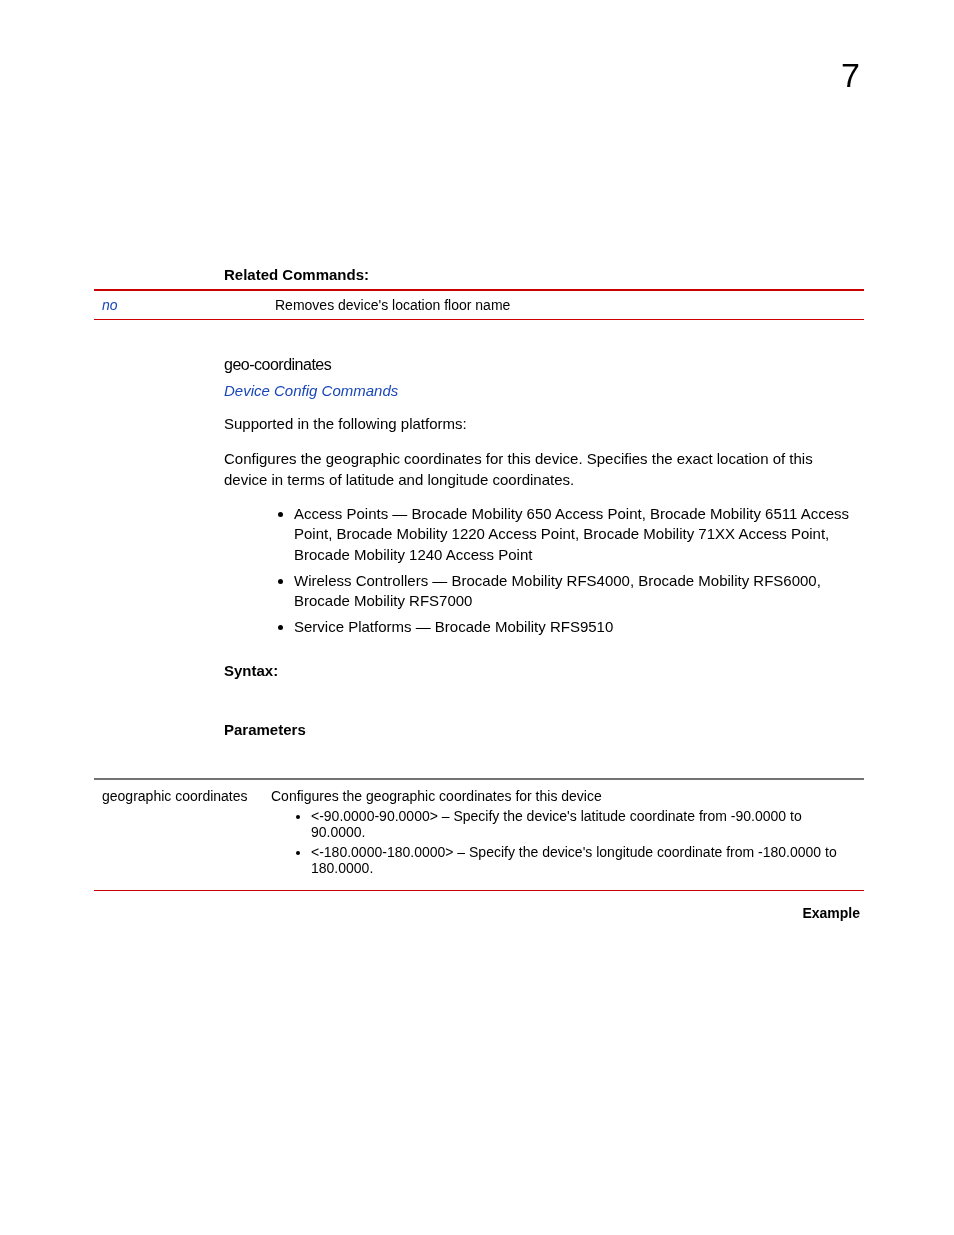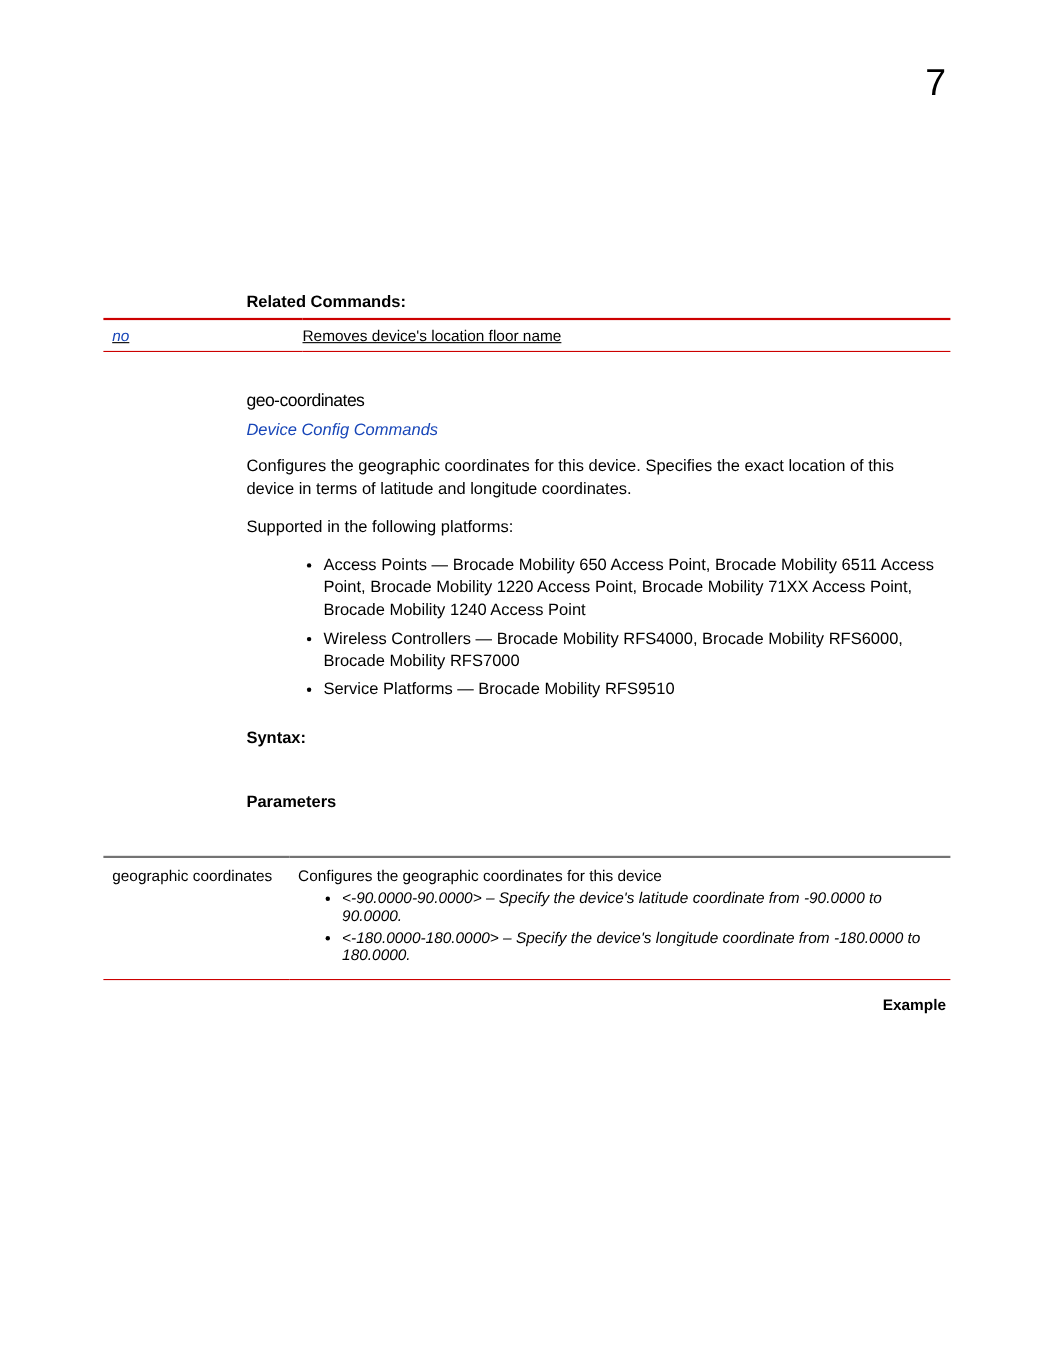--- a/index.html
+++ b/index.html
@@ -35,21 +35,20 @@
     font-weight: 700;
     margin-bottom: 6px;
   }
   .rel-table {
     width: 770px;
     margin-left: 0;
     margin-left: -130px; 
     border-collapse: collapse;
     border-top: 2px solid #c00;
     border-bottom: 1px solid #c00;
-    text-decoration: underline;
   }
   .rel-table td {
     padding: 6px 8px 6px 0;
     font-size: 14px;
     vertical-align: top;
   }
   .rel-table td.cmd {
     width: 165px;
     padding-left: 8px;
   }
@@ -107,21 +106,20 @@
     padding: 8px 6px 10px 8px;
     border-top: 1px solid #c00;
   }
   .params-table td.pname {
     width: 155px;
   }
   .params-table ul {
     margin: 4px 0 0 0;
     padding-left: 40px;
     list-style: disc;
-    font-style: italic;
   }
   .params-table ul li {
     font-size: 14px;
     margin-bottom: 4px;
   }
   .example-label {
     font-size: 14px;
     font-weight: 700;
     margin-top: 14px;
     text-align: right;
@@ -146,23 +144,23 @@
         </td>
         <td>Removes device's location floor name</td>
       </tr>
     </tbody>
       </table>
 
     <div class="section-heading">geo-coordinates</div>
 
     <div class="subsection-link">Device Config Commands</div>
 
+    <div class="body-text">Supported in the following platforms:</div>
+
     <div class="body-text">Configures the geographic coordinates for this device. Specifies the exact location of this device in terms of latitude and longitude coordinates.</div>
-
-    <div class="body-text">Supported in the following platforms:</div>
 
     <ul class="platforms">
       <li>Access Points — Brocade Mobility 650 Access Point, Brocade Mobility 6511 Access Point, Brocade Mobility 1220 Access Point, Brocade Mobility 71XX Access Point, Brocade Mobility 1240 Access Point</li>
       <li>Wireless Controllers — Brocade Mobility RFS4000, Brocade Mobility RFS6000, Brocade Mobility RFS7000</li>
       <li>Service Platforms — Brocade Mobility RFS9510</li>
     </ul>
 
     <div class="subhead-bold">Syntax:</div>
 
     <div class="subhead-bold" style="margin-top:42px;">Parameters</div>

